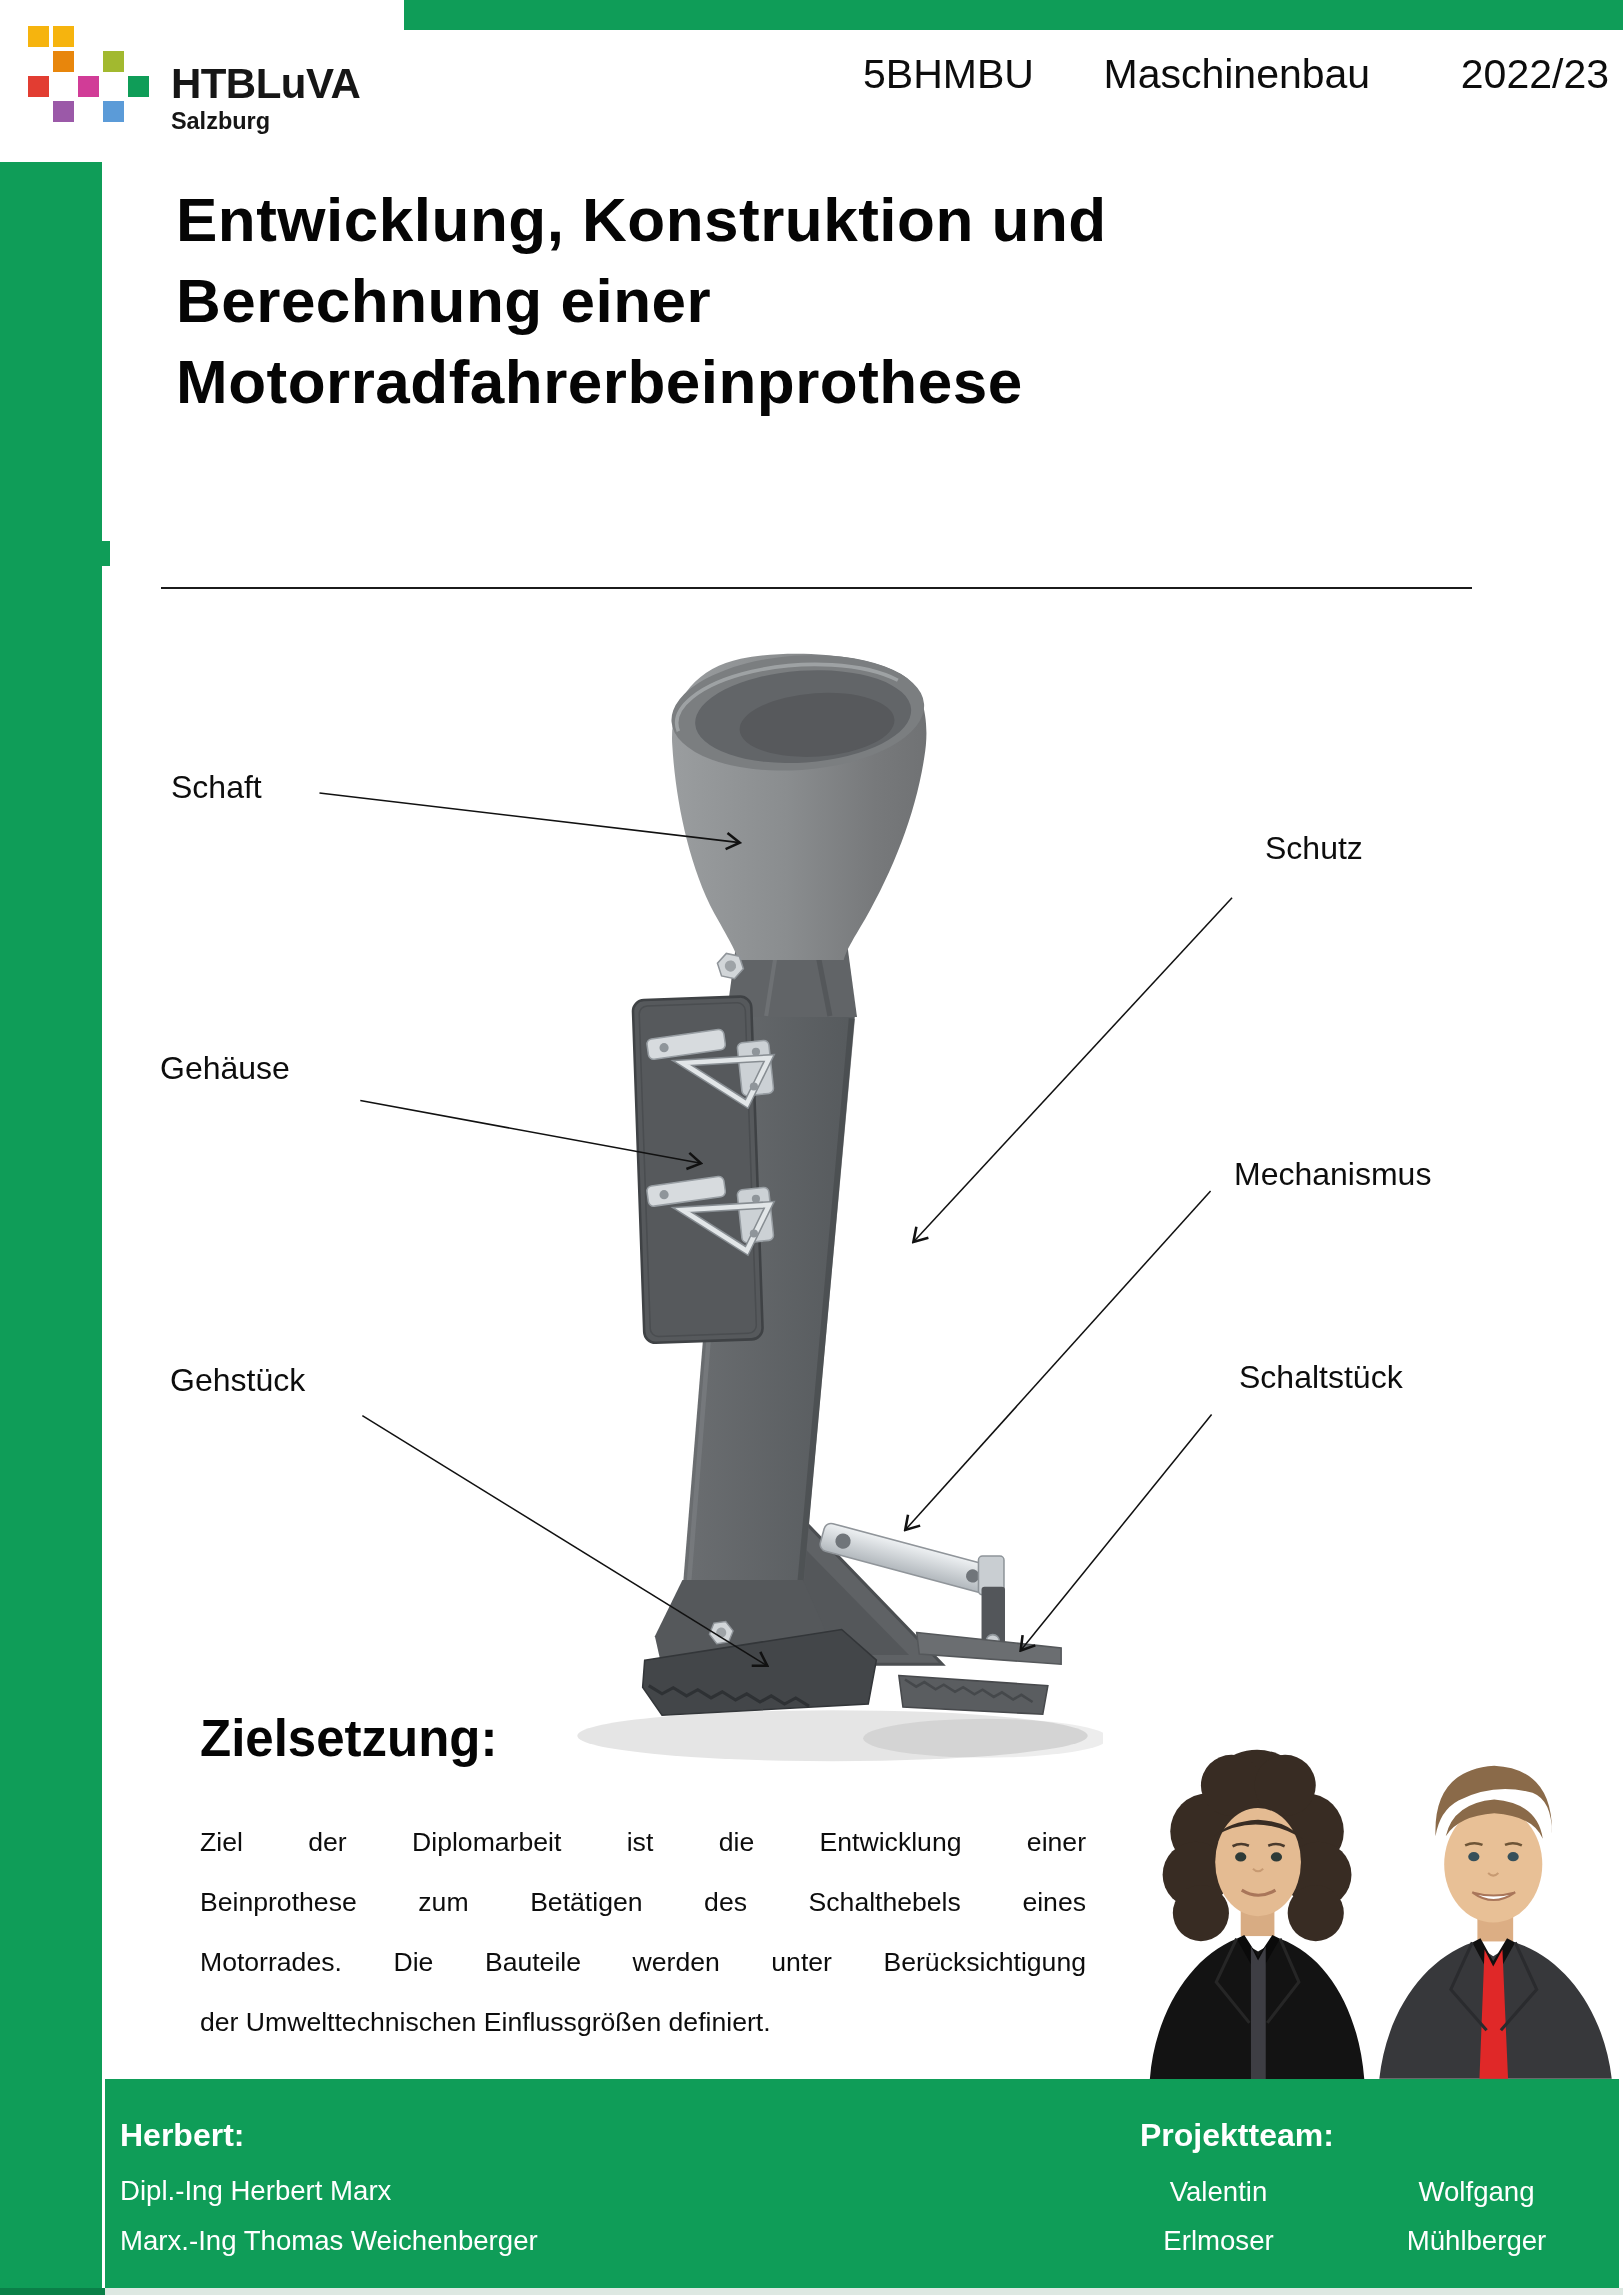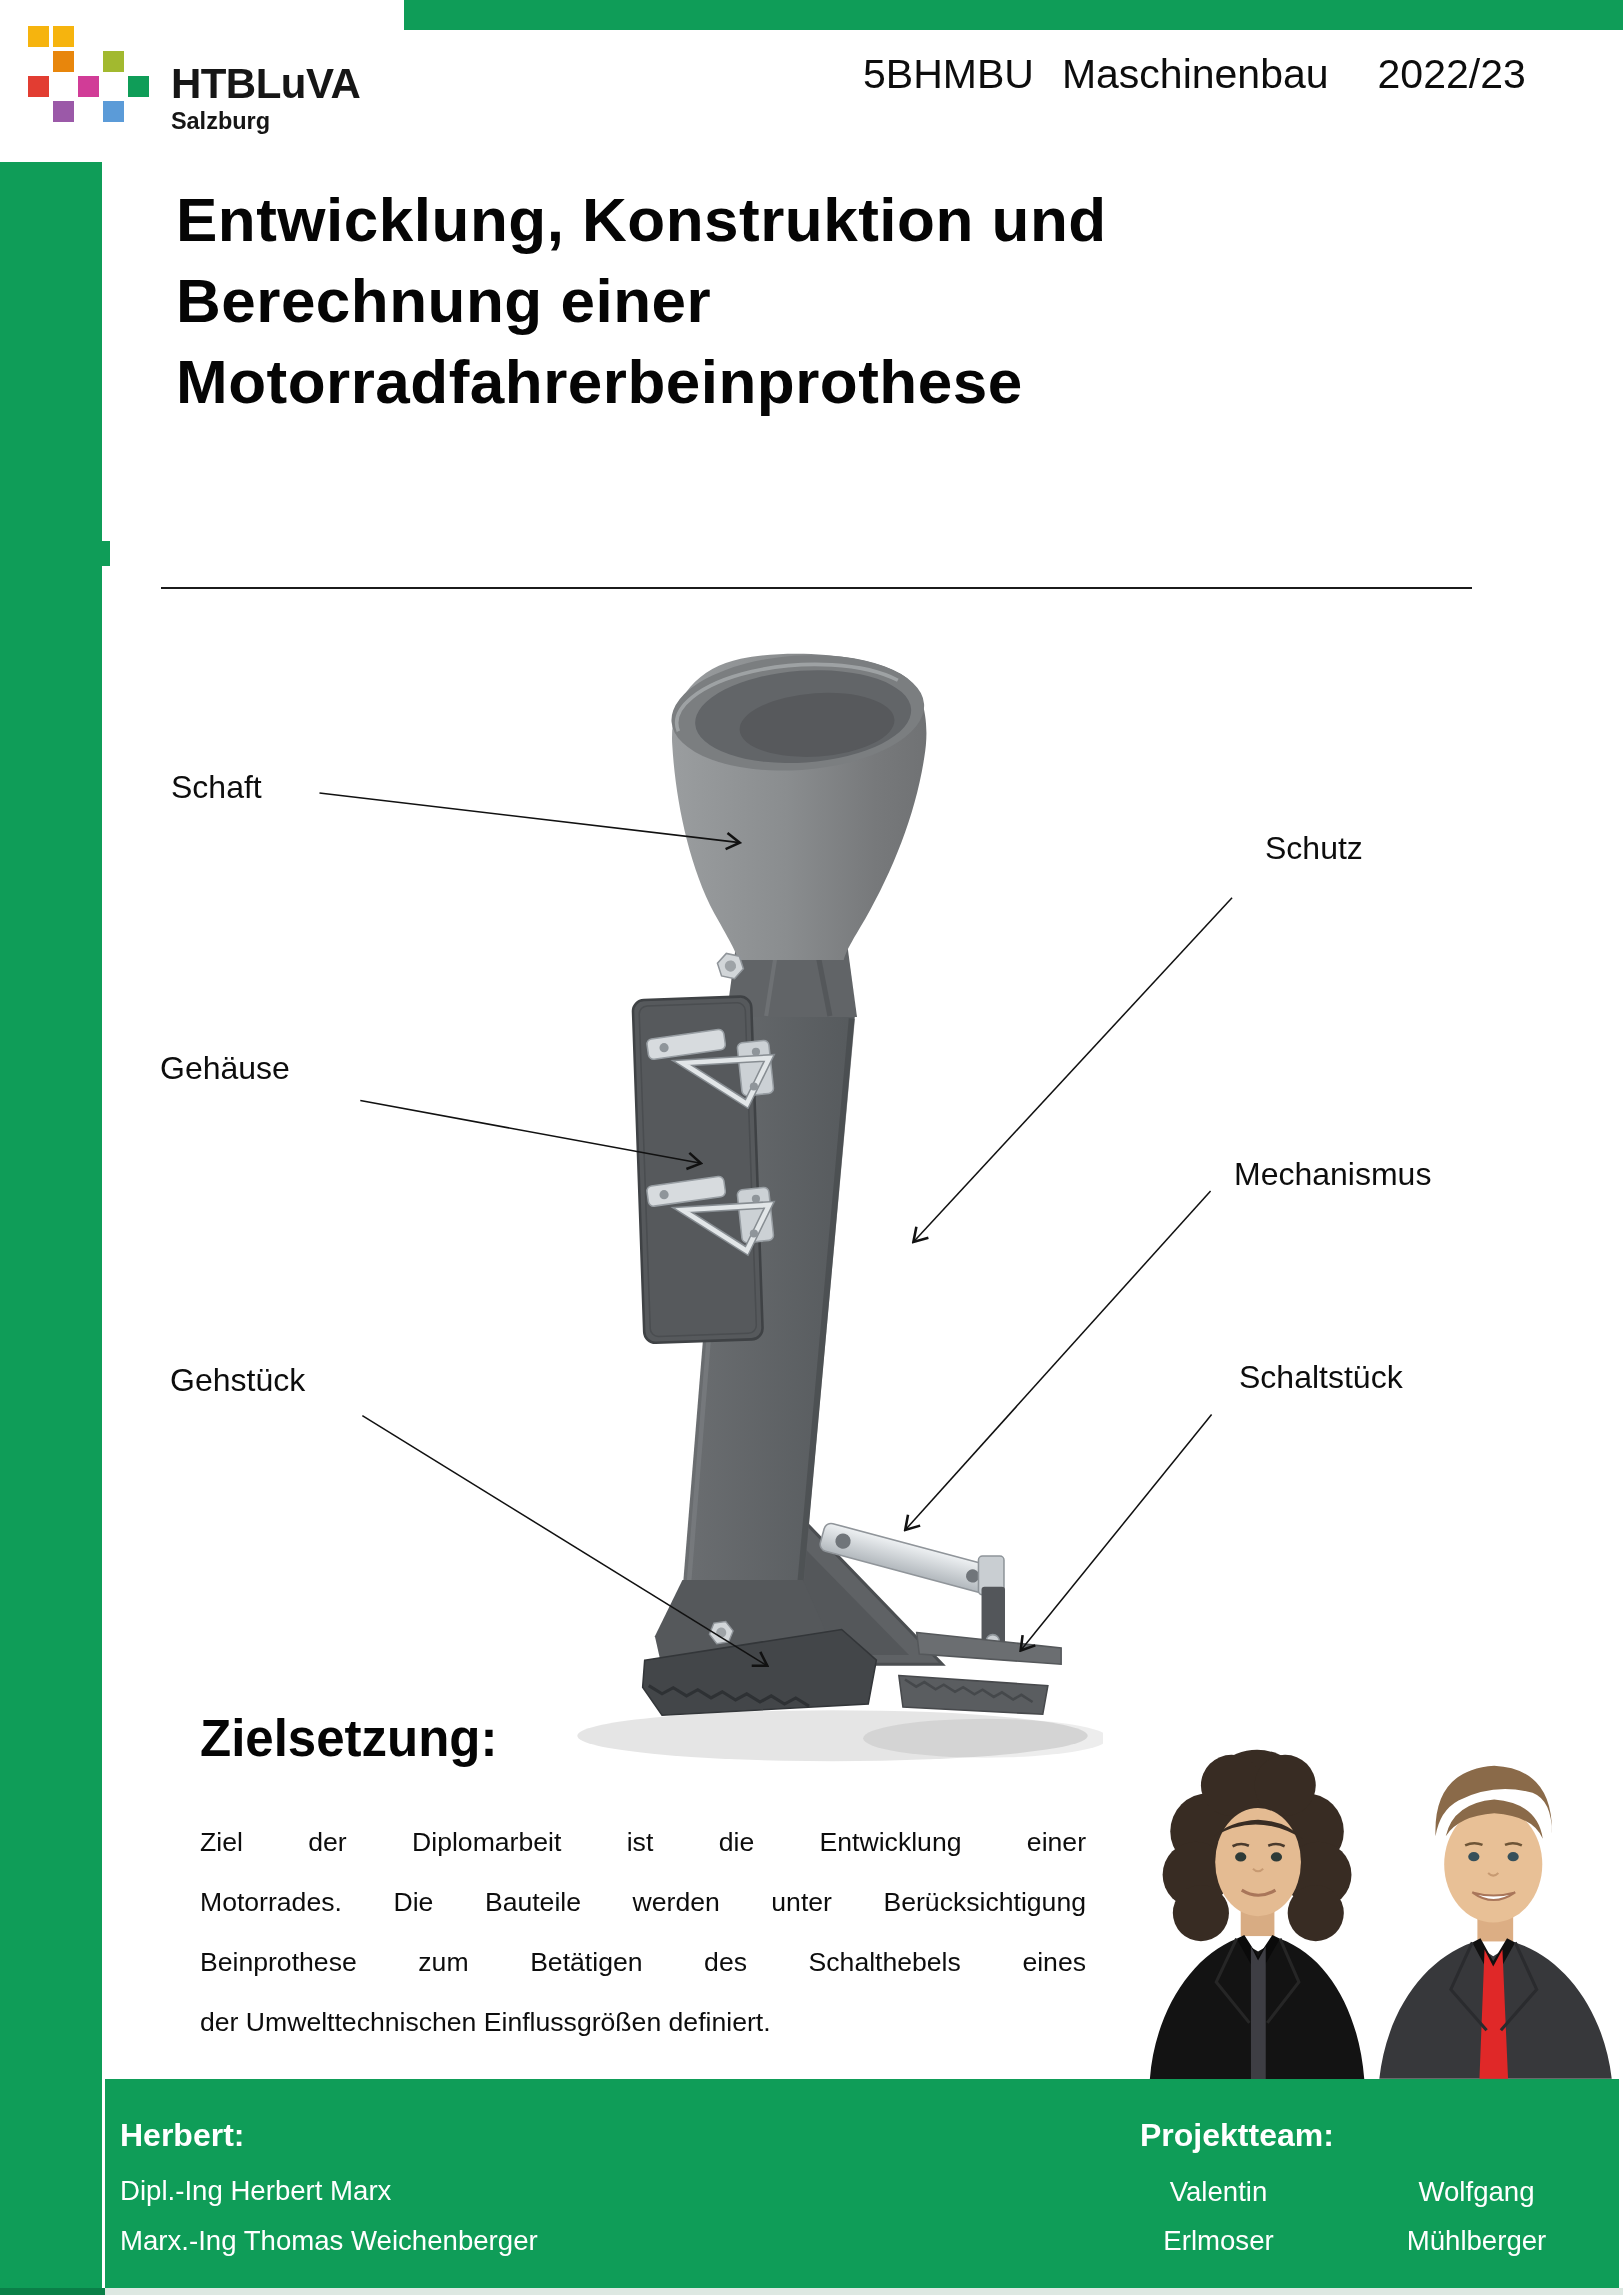--- a/index.html
+++ b/index.html
@@ -27,21 +27,21 @@
   .logo-grid .sq{width:21px;height:21px;}
   .sq.p00{grid-column:1;grid-row:1;} .sq.p10{grid-column:2;grid-row:1;}
   .sq.p11{grid-column:2;grid-row:2;} .sq.p31{grid-column:4;grid-row:2;}
   .sq.p02{grid-column:1;grid-row:3;} .sq.p22{grid-column:3;grid-row:3;} .sq.p42{grid-column:5;grid-row:3;}
   .sq.p13{grid-column:2;grid-row:4;} .sq.p33{grid-column:4;grid-row:4;}
   .logo-text{margin-left:21.5px;margin-top:37px;line-height:1;}
   .logo-name{font-size:42px;font-weight:bold;letter-spacing:-0.5px;color:#161616;}
   .logo-sub{font-size:23.5px;font-weight:bold;color:#161616;margin-top:5.1px;}
 
   
-  .course{left:863px;top:51px;width:746px;display:flex;justify-content:flex-start;font-size:41px;color:#0d0d0d;white-space:nowrap;}
+  .course{left:863px;top:51px;width:746px;display:flex;justify-content:space-between;font-size:41px;color:#0d0d0d;white-space:nowrap;}
   .course .gap1{margin-left:28px;} .course .gap2{margin-left:49px;}
 
   
   .title{left:176px;top:179px;width:1328px;font-size:62px;font-weight:bold;line-height:81px;color:#050505;letter-spacing:0.5px;}
   .divider{left:161px;top:587px;width:1311px;height:1.5px;background:#1b1b1b;}
 
   
   .dlabel{font-size:32px;line-height:1;color:#0d0d0d;white-space:nowrap;}
   .l-schaft{left:171px;top:771px;}
   .l-gehaeuse{left:160px;top:1052px;}
@@ -235,22 +235,22 @@
   <span class="abs dlabel l-schaft">Schaft</span>
   <span class="abs dlabel l-gehaeuse">Gehäuse</span>
   <span class="abs dlabel l-gehstueck">Gehstück</span>
   <span class="abs dlabel l-schutz">Schutz</span>
   <span class="abs dlabel l-mechanismus">Mechanismus</span>
   <span class="abs dlabel l-schaltstueck">Schaltstück</span>
 
   <div class="abs ziel-head">Zielsetzung:</div>
   <div class="abs ziel-text">
     <div class="jline">Ziel der Diplomarbeit ist die Entwicklung einer</div>
+    <div class="jline">Beinprothese zum Betätigen des Schalthebels eines</div>
     <div class="jline">Motorrades. Die Bauteile werden unter Berücksichtigung</div>
-    <div class="jline">Beinprothese zum Betätigen des Schalthebels eines</div>
     <div class="lline">der Umwelttechnischen Einflussgrößen definiert.</div>
   </div>
 
   <svg class="abs photoL" viewBox="0 0 530 670">
     <g>
 
       <g fill="#382c23">
         <circle cx="270" cy="130" r="105"></circle>
           <circle cx="175" cy="185" r="75"></circle>
           <circle cx="365" cy="185" r="75"></circle>

